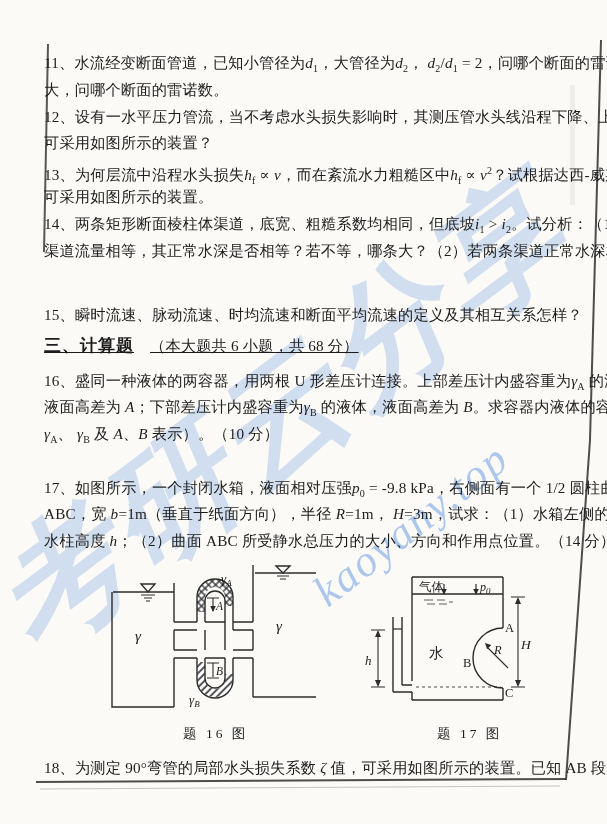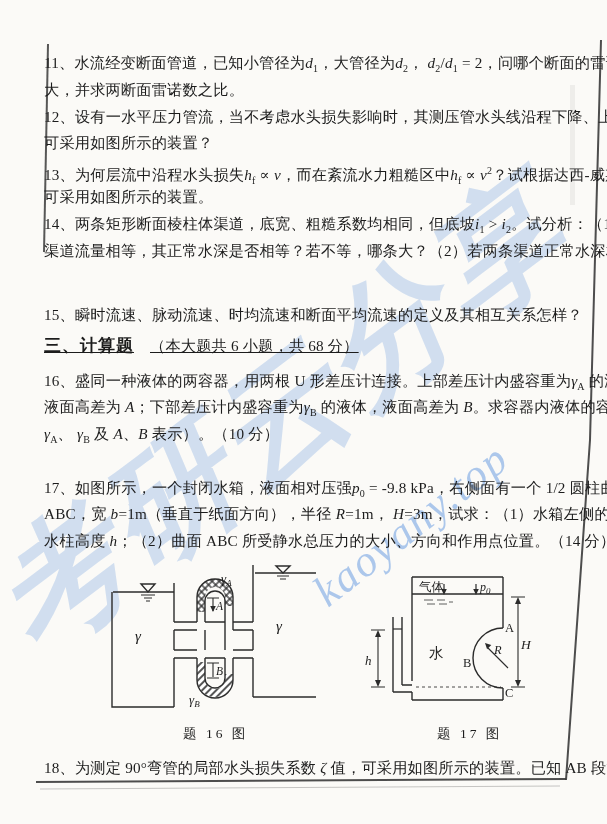--- a/index.html
+++ b/index.html
@@ -185,21 +185,21 @@
         <text x="505" y="632" font-size="12.5">A</text>
         <text x="463" y="667" font-size="12.5">B</text>
         <text x="505" y="697" font-size="12.5">C</text>
         <text x="437" y="738" font-size="13.5" letter-spacing="3">题 17 图</text>
       </g>
     </g>
   </svg>
 
   <div class="textlayer">
     <div class="line" style="top:53px">11、水流经变断面管道，已知小管径为<i>d</i><sub>1</sub>，大管径为<i>d</i><sub>2</sub>， <i>d</i><sub>2</sub>/<i>d</i><sub>1</sub> = 2，问哪个断面的雷诺数</div>
-    <div class="line" style="top:80px">大，并求两断面雷诺数之比。</div>
+    <div class="line" style="top:80px">大，问哪个断面的雷诺数。</div>
     <div class="line" style="top:107px">12、设有一水平压力管流，当不考虑水头损失影响时，其测压管水头线沿程下降、上升或</div>
     <div class="line" style="top:133px">可采用如图所示的装置？</div>
     <div class="line" style="top:161px">13、为何层流中沿程水头损失<i>h</i><sub>f</sub> ∝ <i>v</i>，而在紊流水力粗糙区中<i>h</i><sub>f</sub> ∝ <i>v</i><sup>2</sup>？试根据达西-威斯巴</div>
     <div class="line" style="top:187px">可采用如图所示的装置。</div>
     <div class="line" style="top:214px">14、两条矩形断面棱柱体渠道，底宽、粗糙系数均相同，但底坡<i>i</i><sub>1</sub> &gt; <i>i</i><sub>2</sub>。试分析：（1）若两</div>
     <div class="line" style="top:241px">渠道流量相等，其正常水深是否相等？若不等，哪条大？（2）若两条渠道正常水深相等，</div>
     <div class="line" style="top:305px">15、瞬时流速、脉动流速、时均流速和断面平均流速的定义及其相互关系怎样？</div>
 
     <div class="line" style="top:336px">
       <span class="sec-title">三、计算题</span><span class="sec-note">（本大题共 6 小题，共 68 分）</span>

